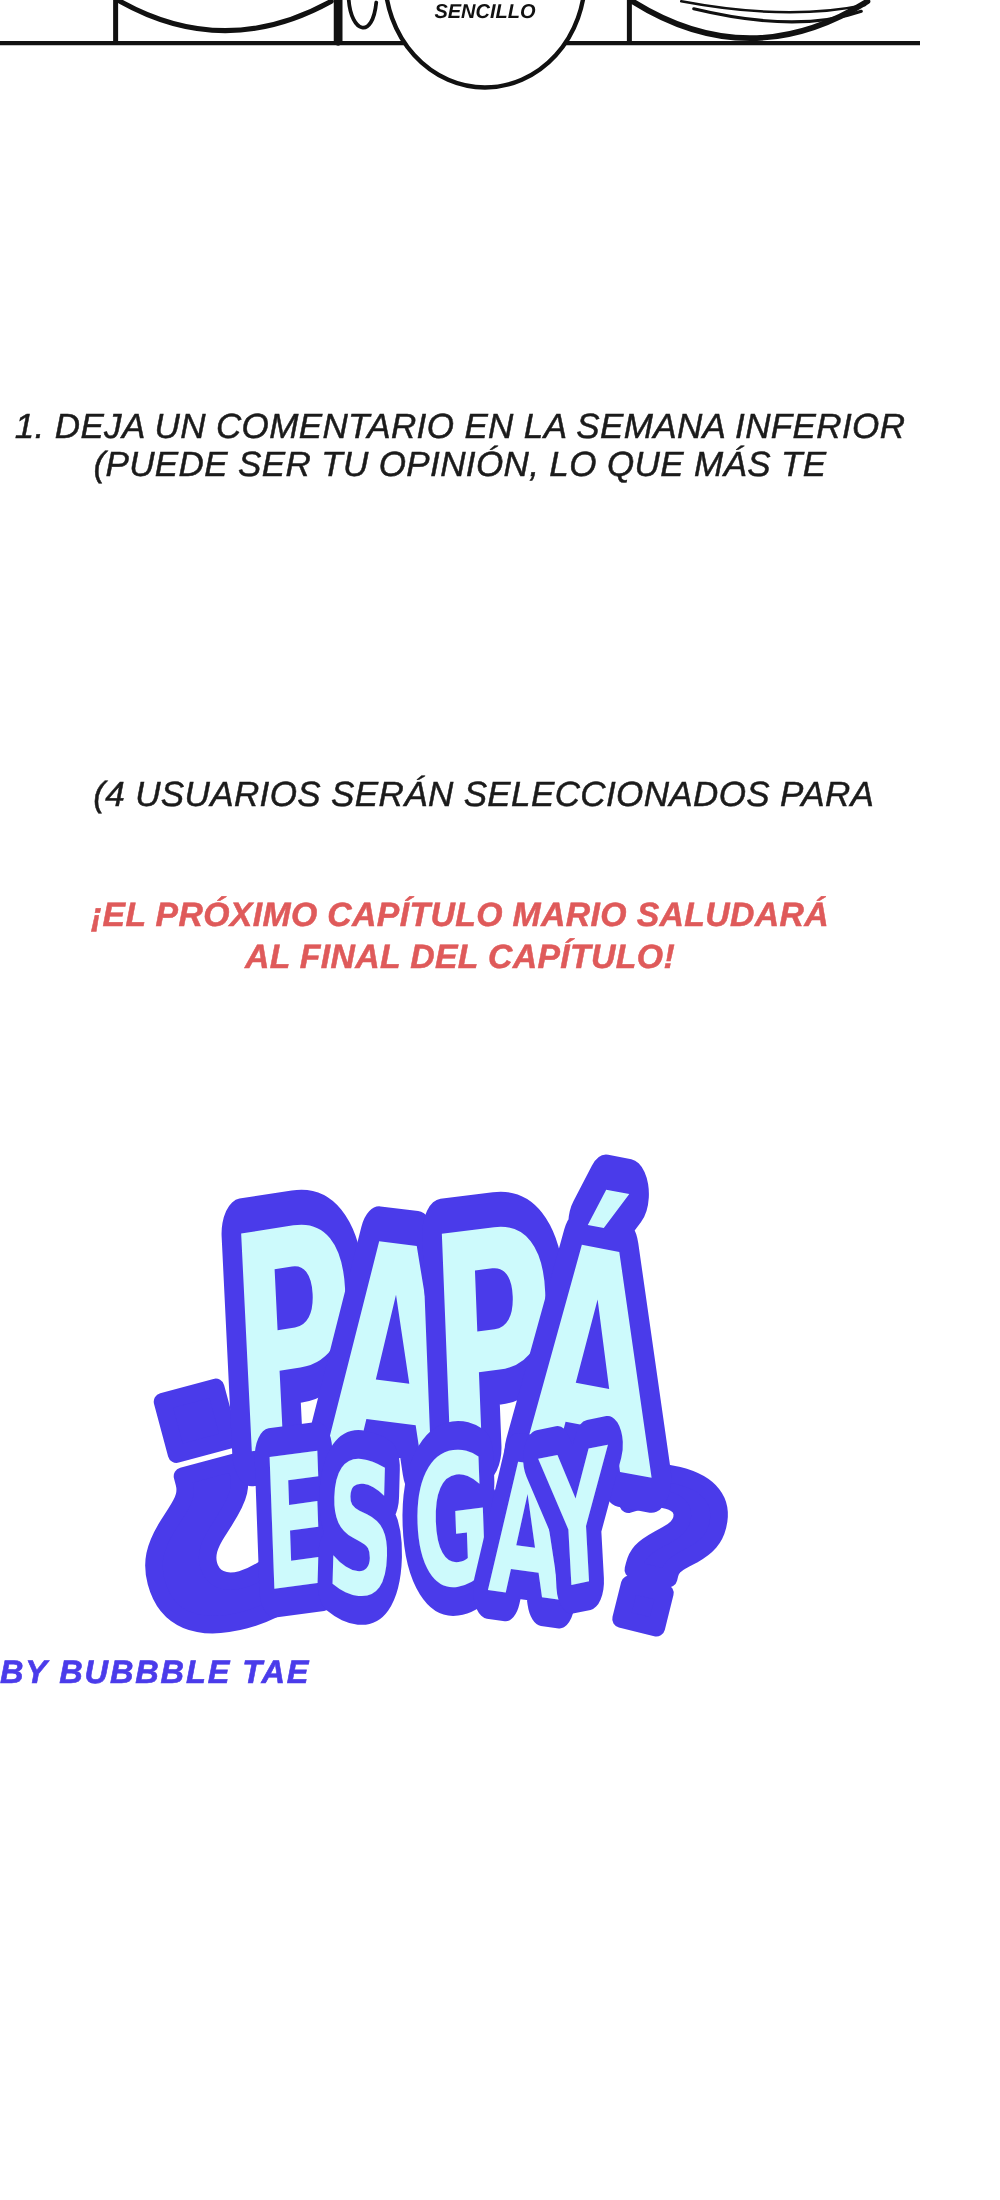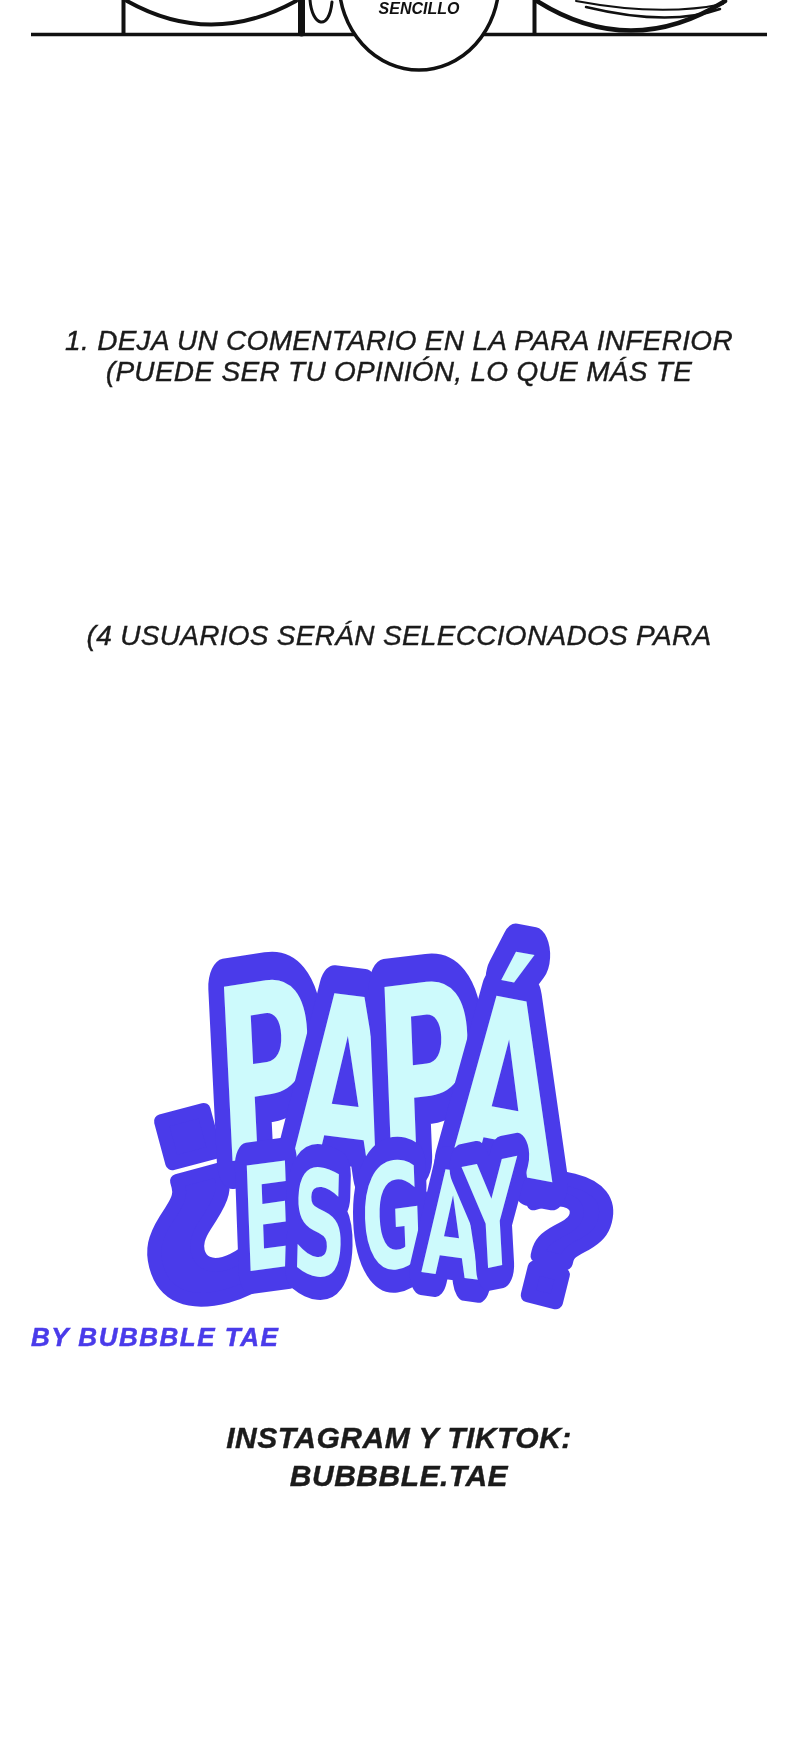--- a/index.html
+++ b/index.html
@@ -1,35 +1,34 @@
 <!DOCTYPE html>
 <html><head>
 <meta charset="utf-8">
 <style>
   html,body{margin:0;padding:0;background:#ffffff;}
   .page{
     position:relative;width:736px;height:1760px;background:#ffffff;overflow:hidden;
     font-family:"Liberation Sans",sans-serif;
-    margin-left:31px;
   }
   .top-strip{position:absolute;top:0;left:0;display:block;}
   .bubble-text{
     font-family:"Liberation Sans",sans-serif;font-style:italic;font-weight:700;
     font-size:16px;fill:#111111;text-anchor:middle;
   }
   .comic{
     position:absolute;left:0;width:100%;text-align:center;
     font-style:italic;font-weight:400;color:#1b1b1b;
     font-size:28px;line-height:31px;letter-spacing:0.3px;
     -webkit-text-stroke:0.4px currentColor;
   }
   .comic .hv{font-weight:400;}
   .block-step1{top:325px;}
   .block-step2{top:437px;}
-  .block-note{top:620px;}
+  .block-note{top:620px;padding-left:19px;}
   .block-red{top:716px;color:#DF5A5A;font-weight:700;font-size:27px;line-height:33px;}
   .logo-svg{position:absolute;top:870px;left:0;display:block;}
   .byline{
     position:absolute;top:1322px;left:0;width:100%;
     color:#4A3BEA;font-style:italic;font-weight:700;font-size:26px;letter-spacing:1.5px;
     -webkit-text-stroke:0.5px currentColor;
   }
   .footer{
     position:absolute;top:1419px;left:0;width:100%;text-align:center;
     color:#1b1b1b;font-style:italic;font-weight:700;font-size:30px;line-height:38px;
@@ -52,45 +51,45 @@
       <path d="M506,1 Q600,60 694,1" stroke-width="4.5"></path>
       <path d="M545,1 Q630,17 692,4" stroke-width="2"></path>
       <path d="M555,7 Q638,27 689,9" stroke-width="2.5"></path>
       <line x1="760.5" y1="0" x2="760.5" y2="33" stroke-width="4"></line>
     </g>
     <ellipse cx="388" cy="-18" rx="80" ry="88" fill="#ffffff" stroke="#111111" stroke-width="3.5"></ellipse>
     <text x="388" y="14" class="bubble-text">SENCILLO</text>
   </svg>
 
   <div class="comic block-step1">
-    <div><span>1. </span><span class="hv">DEJA UN COMENTARIO</span><span> EN LA PARA INFERIOR</span></div>
+    <div><span>1. </span><span class="hv">DEJA UN COMENTARIO</span><span> EN LA SEMANA INFERIOR</span></div>
     <div>(PUEDE SER TU OPINIÓN, LO QUE MÁS TE</div>
   </div>
 
   <div class="comic block-step2">
   </div>
 
   <div class="comic block-note">
     <div>(4 USUARIOS SERÁN SELECCIONADOS PARA</div>
   </div>
 
+  <div class="comic block-red">
+    <div>¡EL PRÓXIMO CAPÍTULO MARIO SALUDARÁ</div>
+    <div>AL FINAL DEL CAPÍTULO!</div>
+  </div>
 
   <svg class="logo-svg" width="800" height="460" viewBox="0 0 800 460">
     <g font-family="'DejaVu Sans', sans-serif" font-weight="bold" text-anchor="middle">
       <text transform="translate(178,380) rotate(-15)" font-size="250" fill="#4A3BEA" stroke="#4A3BEA" stroke-width="14" stroke-linejoin="round" stroke-linecap="round">¿</text>
       <text transform="translate(516,430) rotate(14)" font-size="165" fill="#4A3BEA" stroke="#4A3BEA" stroke-width="14" stroke-linejoin="round" stroke-linecap="round">?</text>
       <g transform="translate(348,293) scale(0.56,1)">
         <text font-size="240" letter-spacing="-28" rotate="-5 4 -4 6" fill="#CDFAFC" stroke="#4A3BEA" stroke-width="56" stroke-linejoin="round" stroke-linecap="round" paint-order="stroke">PAPÁ</text>
       </g>
       <g transform="translate(350,402) scale(0.52,1)">
         <text font-size="145" letter-spacing="-8" rotate="-4 3 0 -4 4 -6" fill="#CDFAFC" stroke="#4A3BEA" stroke-width="46" stroke-linejoin="round" stroke-linecap="round" paint-order="stroke">ES GAY</text>
       </g>
     </g>
   </svg>
 
   <div class="byline">BY BUBBBLE TAE</div>
 
-  <div class="footer">
-    <div>INSTAGRAM Y TIKTOK:</div>
-    <div>BUBBBLE.TAE</div>
-  </div>
 
 </div>
 
 </body></html>

